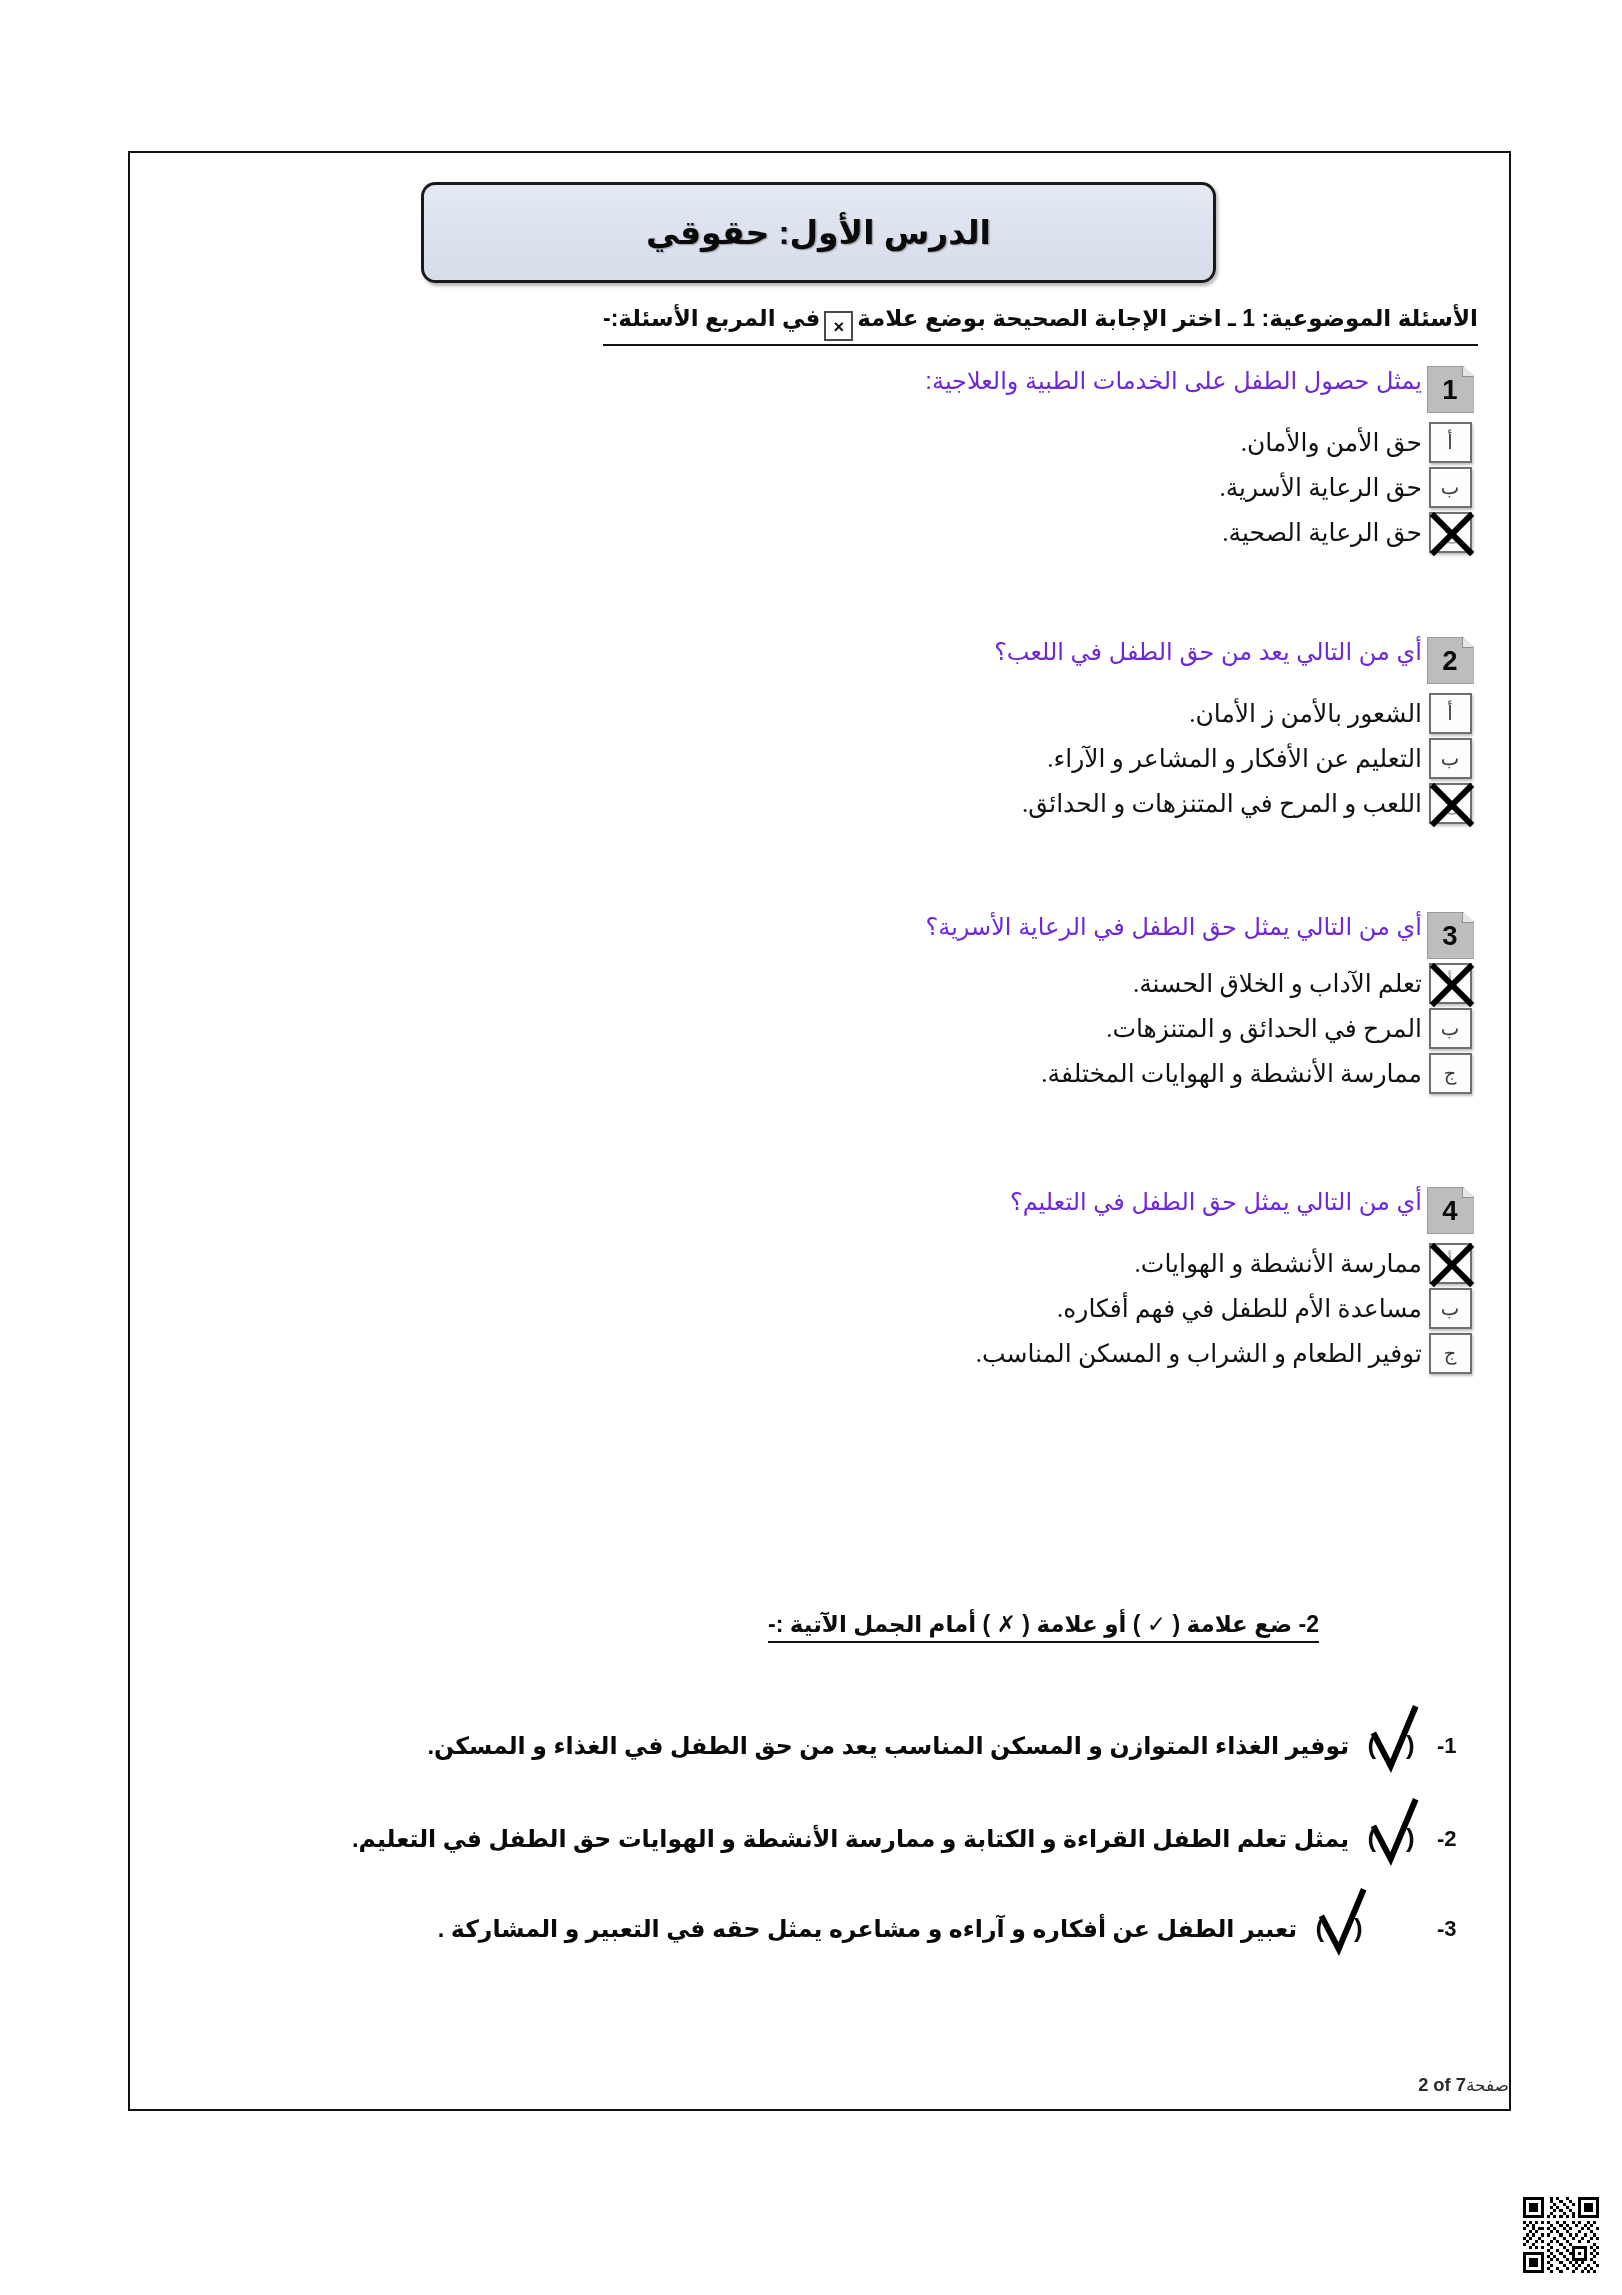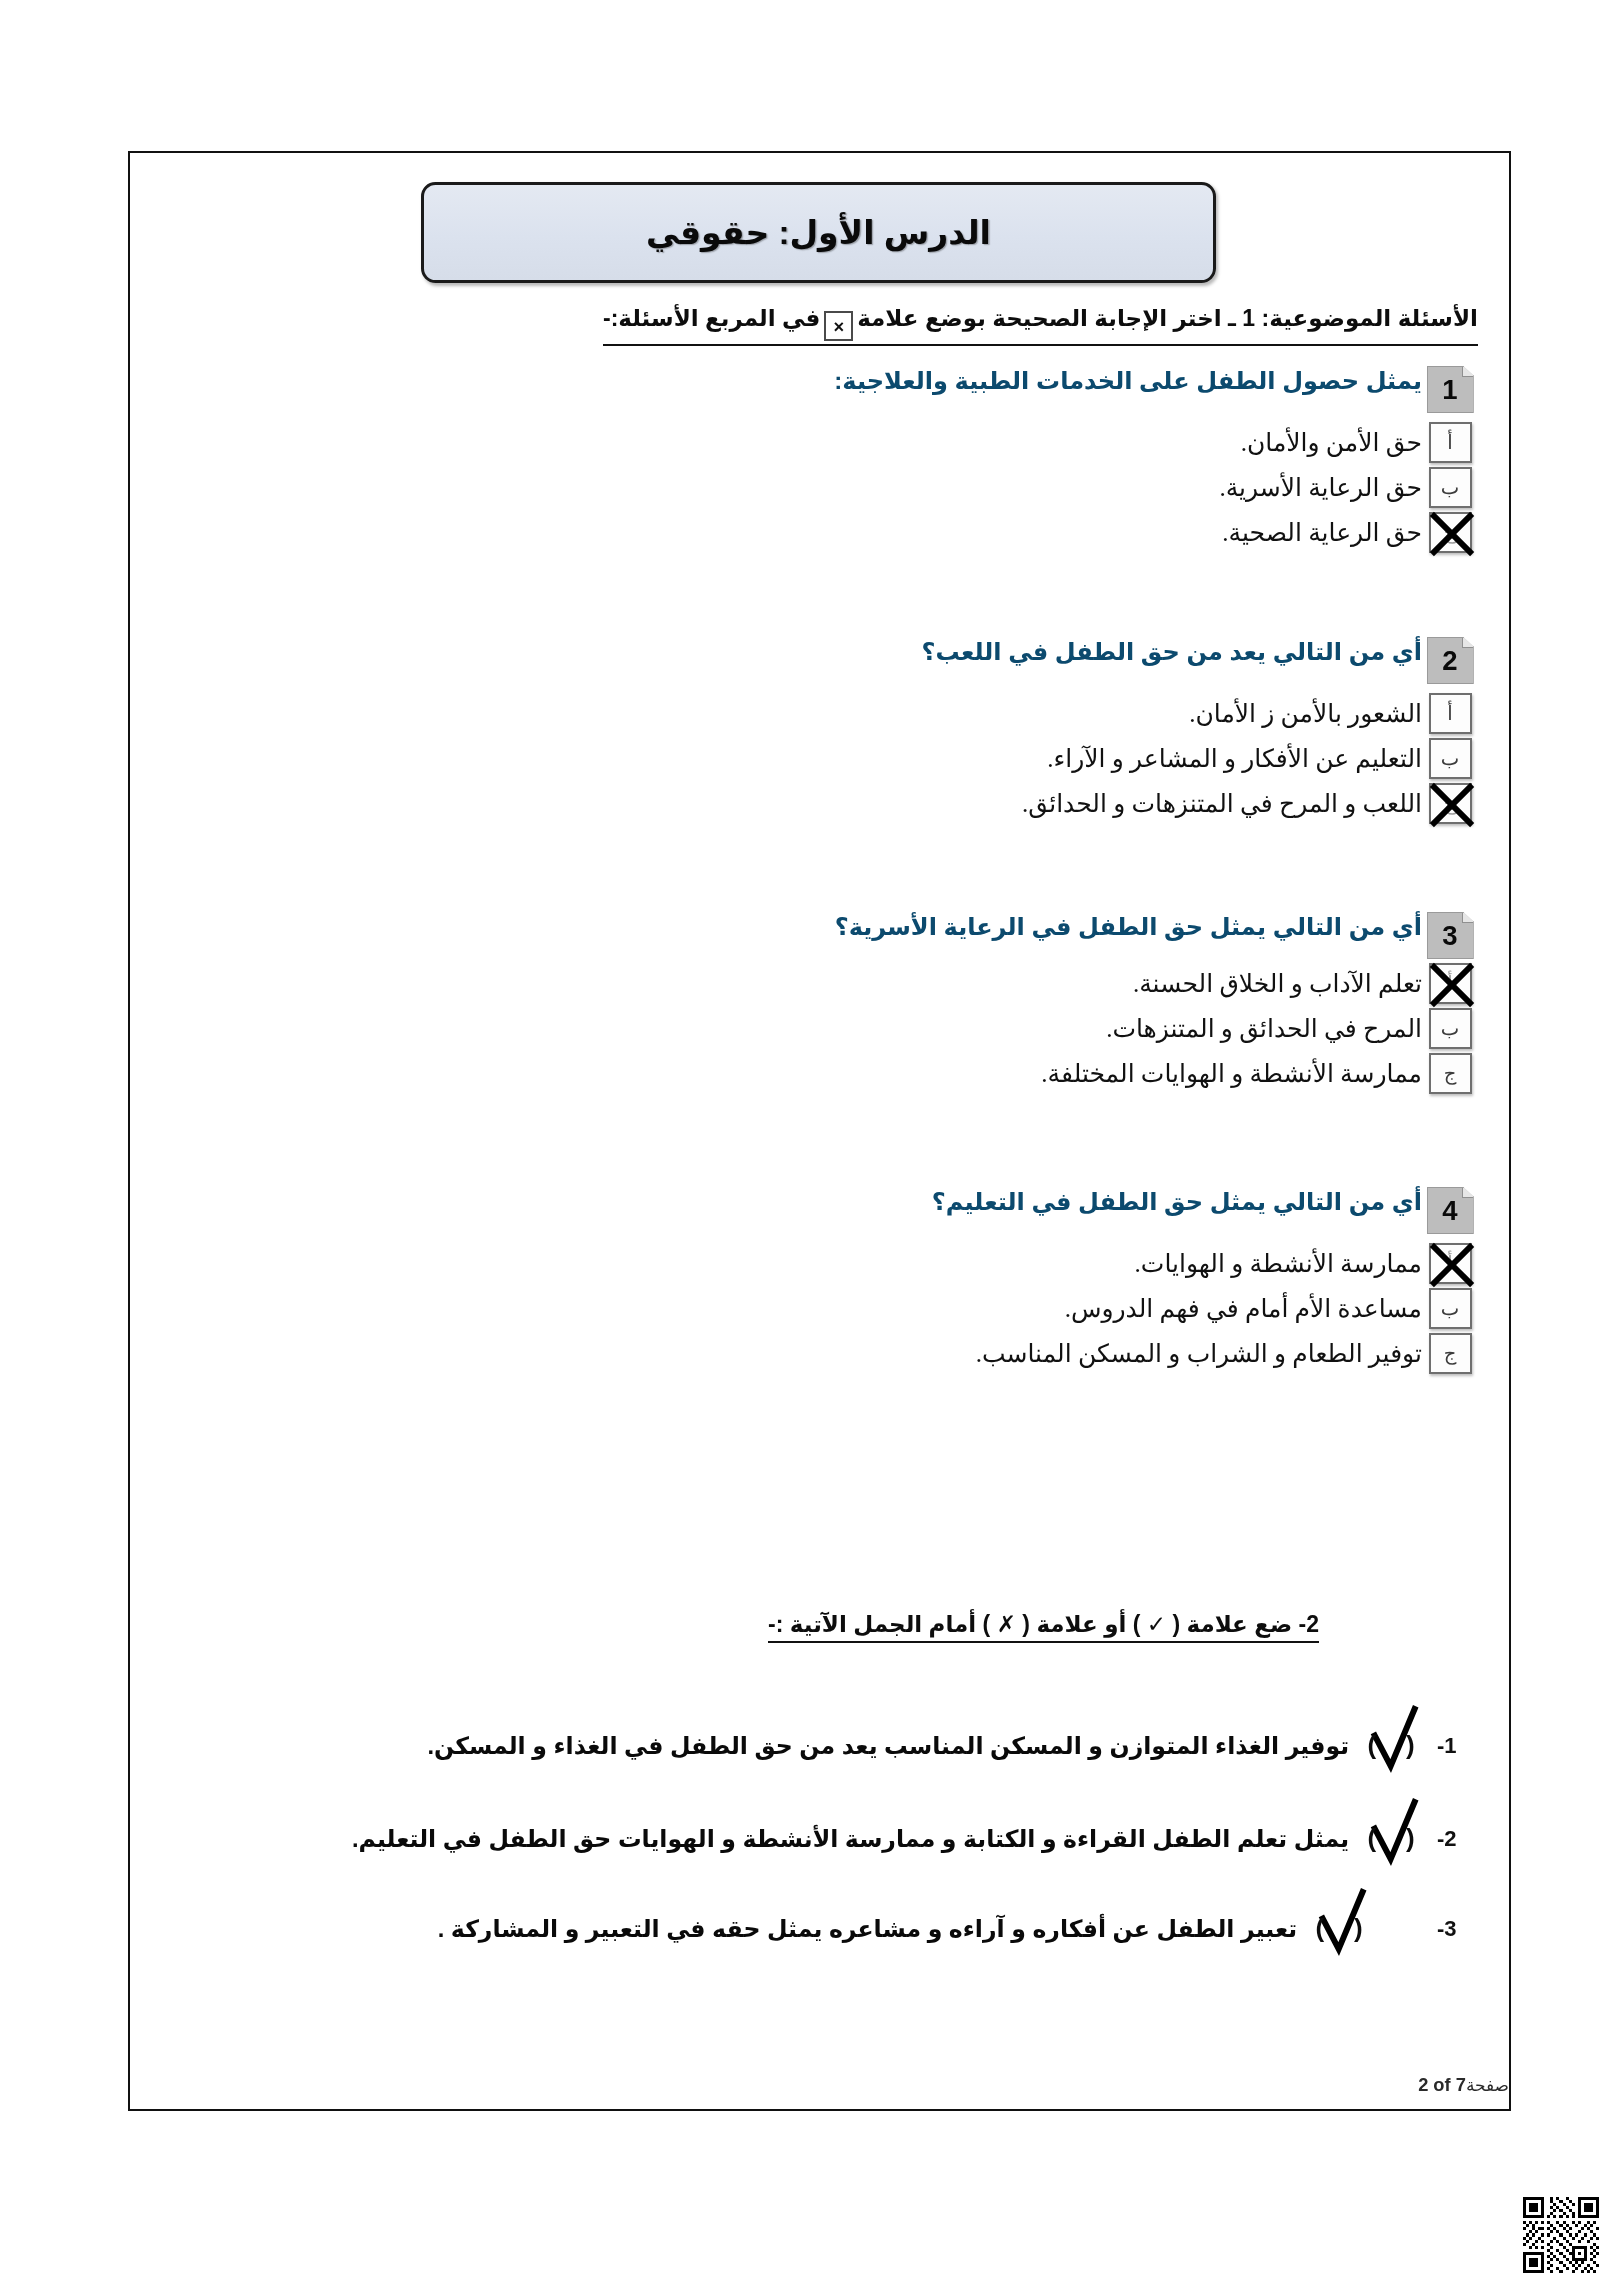--- a/index.html
+++ b/index.html
@@ -173,23 +173,23 @@
     position: absolute;
     left: -5.9px;
     top: -5.9px;
     width: 54px;
     height: 52px;
     pointer-events: none;
   }
 
   .q-stem {
     font-family: "Liberation Sans", "DejaVu Sans", sans-serif;
-    font-weight: bold;
+    font-weight: normal;
     font-size: 24px;
-    color: #0c4a6e;
+    color: #6d28d9;
     line-height: 1.25;
   }
   .q-option-text {
     font-family: "Liberation Serif", "DejaVu Serif", serif;
     font-size: 25px;
     color: #111111;
     line-height: 1.25;
     padding-top: 5.2px;
   }
 
@@ -480,21 +480,21 @@
         <div class="q-option-text">ممارسة الأنشطة و الهوايات.</div>
       </div>
     </div>
     <div class="q-row">
       <div class="q-marker-col">
         <div class="opt-box">
           <span class="letter">ب</span>
         </div>
       </div>
       <div class="q-text-col">
-        <div class="q-option-text">مساعدة الأم أمام في فهم الدروس.</div>
+        <div class="q-option-text">مساعدة الأم للطفل في فهم أفكاره.</div>
       </div>
     </div>
     <div class="q-row">
       <div class="q-marker-col">
         <div class="opt-box">
           <span class="letter">ج</span>
         </div>
       </div>
       <div class="q-text-col">
         <div class="q-option-text">توفير الطعام و الشراب و المسكن المناسب.</div>

